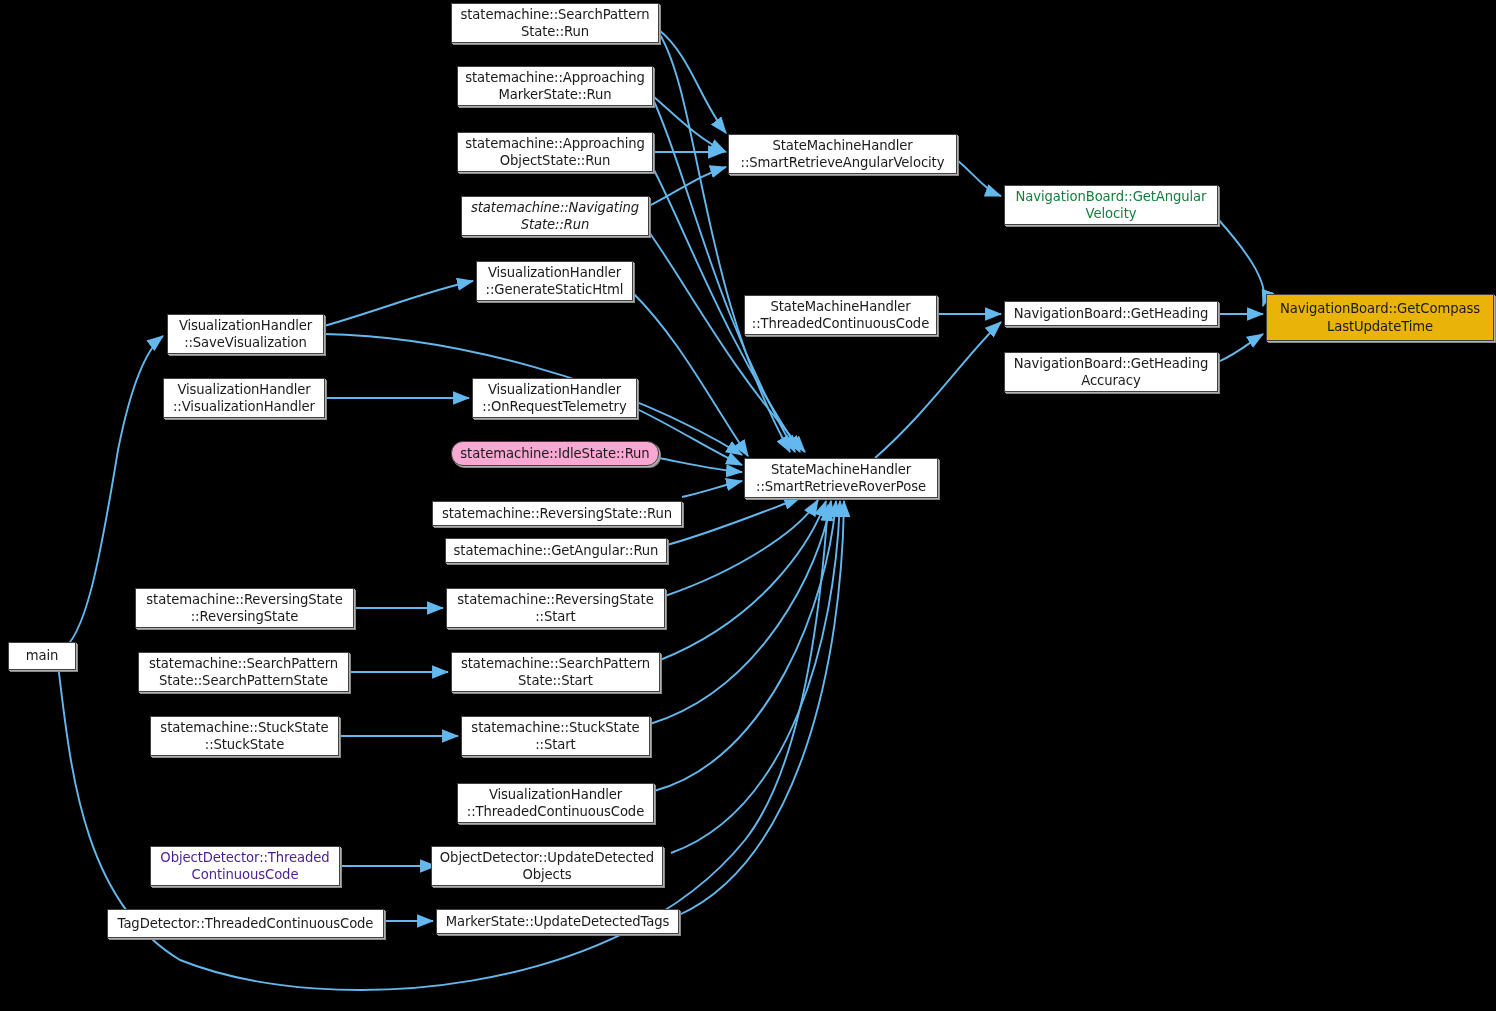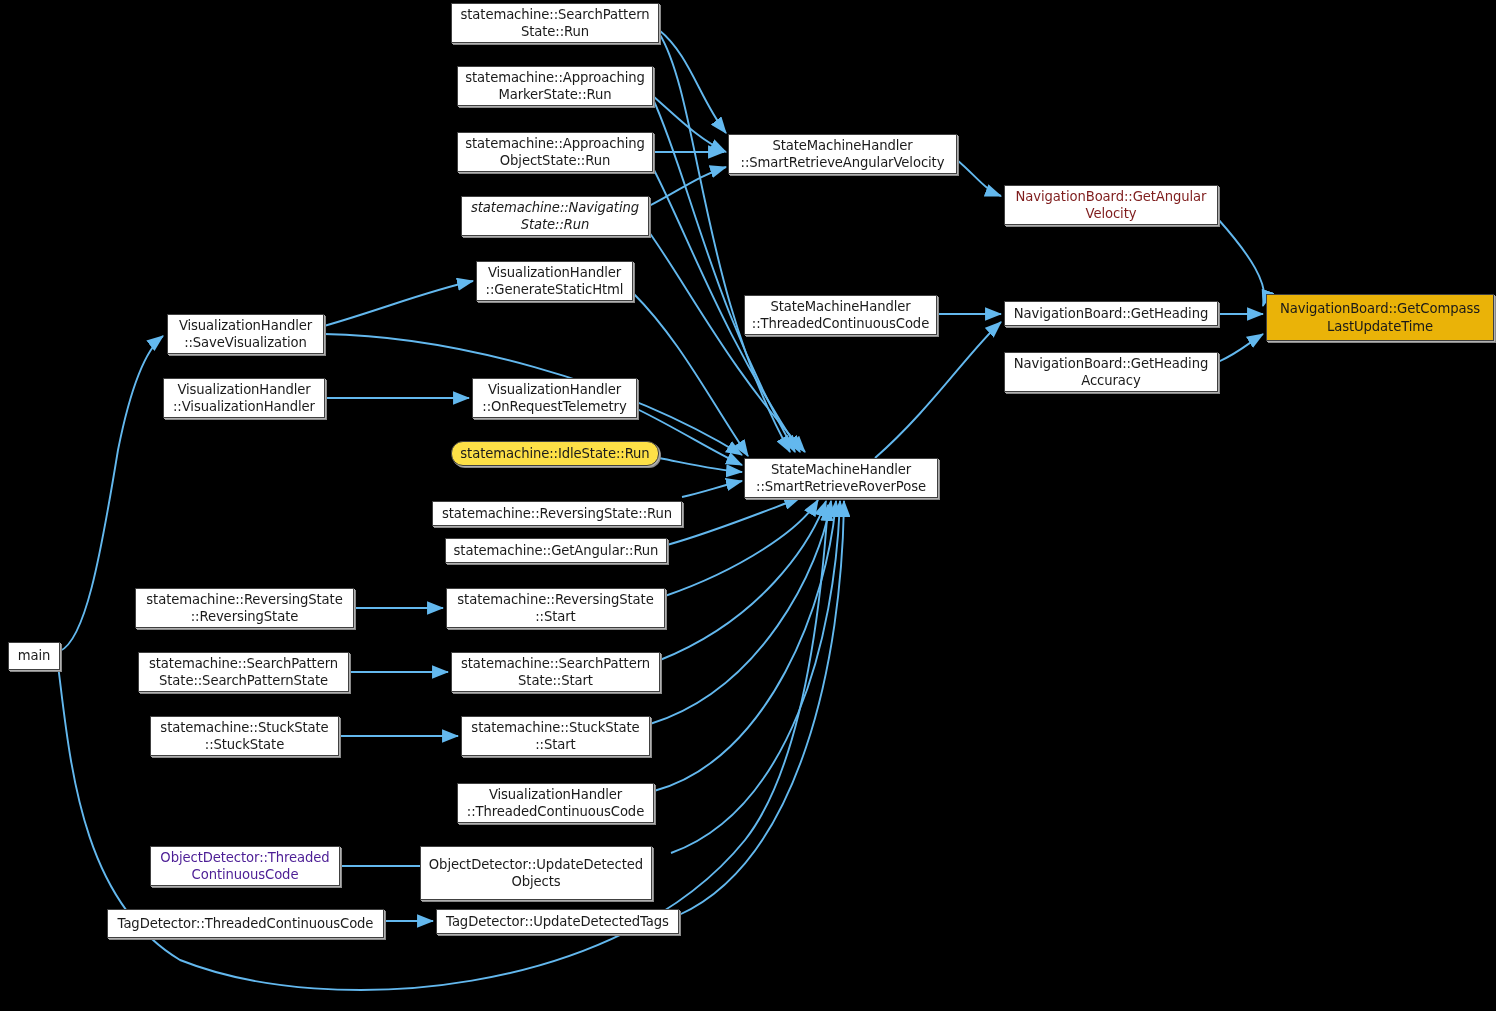--- a/index.html
+++ b/index.html
@@ -82,67 +82,67 @@
         <path d="M679,915 C800,860 842,660 844,501" fill="none" stroke="#63b8ee" stroke-width="1.9" marker-end="url(#arrow)"></path>
         <path d="M957,160 C975,175 985,190 1001,196" fill="none" stroke="#63b8ee" stroke-width="1.9" marker-end="url(#arrow)"></path>
         <path d="M937,314 L1001,314" fill="none" stroke="#63b8ee" stroke-width="1.9" marker-end="url(#arrow)"></path>
         <path d="M875,458 C930,410 970,350 1001,322" fill="none" stroke="#63b8ee" stroke-width="1.9" marker-end="url(#arrow)"></path>
         <path d="M1218,219 C1250,255 1270,285 1263,306" fill="none" stroke="#63b8ee" stroke-width="1.9" marker-end="url(#arrow)"></path>
         <path d="M1218,314 L1263,314" fill="none" stroke="#63b8ee" stroke-width="1.9" marker-end="url(#arrow)"></path>
         <path d="M1218,362 C1240,352 1250,342 1263,334" fill="none" stroke="#63b8ee" stroke-width="1.9" marker-end="url(#arrow)"></path>
       </g>
   </svg>
   <div id="nodes">
-      <div class="node" style="left: 8px; top: 642px; width: 52px; height: 28px; background: rgb(255, 255, 255); border-color: rgb(64, 64, 64); color: rgb(26, 26, 26);">main</div>
+      <div class="node" style="left: 8px; top: 642px; width: 68px; height: 28px; background: rgb(255, 255, 255); border-color: rgb(64, 64, 64); color: rgb(26, 26, 26);">main</div>
       <div class="node" style="left: 451px; top: 3px; width: 208px; height: 40px; background: rgb(255, 255, 255); border-color: rgb(64, 64, 64); color: rgb(26, 26, 26);">statemachine::SearchPattern
 State::Run</div>
       <div class="node" style="left: 457px; top: 66px; width: 196px; height: 40px; background: rgb(255, 255, 255); border-color: rgb(64, 64, 64); color: rgb(26, 26, 26);">statemachine::Approaching
 MarkerState::Run</div>
       <div class="node" style="left: 457px; top: 132px; width: 196px; height: 40px; background: rgb(255, 255, 255); border-color: rgb(64, 64, 64); color: rgb(26, 26, 26);">statemachine::Approaching
 ObjectState::Run</div>
       <div class="node" style="left: 461px; top: 196px; width: 188px; height: 40px; background: rgb(255, 255, 255); border-color: rgb(64, 64, 64); color: rgb(26, 26, 26); font-style: italic;">statemachine::Navigating
 State::Run</div>
       <div class="node" style="left: 476px; top: 261px; width: 157px; height: 40px; background: rgb(255, 255, 255); border-color: rgb(64, 64, 64); color: rgb(26, 26, 26);">VisualizationHandler
 ::GenerateStaticHtml</div>
       <div class="node" style="left: 167px; top: 314px; width: 157px; height: 40px; background: rgb(255, 255, 255); border-color: rgb(64, 64, 64); color: rgb(26, 26, 26);">VisualizationHandler
 ::SaveVisualization</div>
       <div class="node" style="left: 163px; top: 378px; width: 162px; height: 40px; background: rgb(255, 255, 255); border-color: rgb(64, 64, 64); color: rgb(26, 26, 26);">VisualizationHandler
 ::VisualizationHandler</div>
       <div class="node" style="left: 472px; top: 378px; width: 165px; height: 40px; background: rgb(255, 255, 255); border-color: rgb(64, 64, 64); color: rgb(26, 26, 26);">VisualizationHandler
 ::OnRequestTelemetry</div>
-      <div class="node" style="left: 451px; top: 441px; width: 208px; height: 25px; background: #fde047; border-color: rgb(64, 64, 64); color: rgb(26, 26, 26); border-radius: 12px;">statemachine::IdleState::Run</div>
+      <div class="node" style="left: 451px; top: 441px; width: 208px; height: 25px; background: #f9a8d4; border-color: rgb(64, 64, 64); color: rgb(26, 26, 26); border-radius: 12px;">statemachine::IdleState::Run</div>
       <div class="node" style="left: 432px; top: 501px; width: 250px; height: 25px; background: rgb(255, 255, 255); border-color: rgb(64, 64, 64); color: rgb(26, 26, 26);">statemachine::ReversingState::Run</div>
       <div class="node" style="left: 445px; top: 538px; width: 222px; height: 25px; background: rgb(255, 255, 255); border-color: rgb(64, 64, 64); color: rgb(26, 26, 26);">statemachine::GetAngular::Run</div>
       <div class="node" style="left: 135px; top: 588px; width: 219px; height: 40px; background: rgb(255, 255, 255); border-color: rgb(64, 64, 64); color: rgb(26, 26, 26);">statemachine::ReversingState
 ::ReversingState</div>
       <div class="node" style="left: 446px; top: 588px; width: 219px; height: 40px; background: rgb(255, 255, 255); border-color: rgb(64, 64, 64); color: rgb(26, 26, 26);">statemachine::ReversingState
 ::Start</div>
       <div class="node" style="left: 138px; top: 652px; width: 211px; height: 40px; background: rgb(255, 255, 255); border-color: rgb(64, 64, 64); color: rgb(26, 26, 26);">statemachine::SearchPattern
 State::SearchPatternState</div>
       <div class="node" style="left: 451px; top: 652px; width: 209px; height: 40px; background: rgb(255, 255, 255); border-color: rgb(64, 64, 64); color: rgb(26, 26, 26);">statemachine::SearchPattern
 State::Start</div>
       <div class="node" style="left: 150px; top: 716px; width: 189px; height: 40px; background: rgb(255, 255, 255); border-color: rgb(64, 64, 64); color: rgb(26, 26, 26);">statemachine::StuckState
 ::StuckState</div>
       <div class="node" style="left: 461px; top: 716px; width: 189px; height: 40px; background: rgb(255, 255, 255); border-color: rgb(64, 64, 64); color: rgb(26, 26, 26);">statemachine::StuckState
 ::Start</div>
       <div class="node" style="left: 457px; top: 783px; width: 197px; height: 40px; background: rgb(255, 255, 255); border-color: rgb(64, 64, 64); color: rgb(26, 26, 26);">VisualizationHandler
 ::ThreadedContinuousCode</div>
       <div class="node" style="left: 150px; top: 846px; width: 190px; height: 40px; background: rgb(255, 255, 255); border-color: rgb(64, 64, 64); color: #4c1d95;">ObjectDetector::Threaded
 ContinuousCode</div>
-      <div class="node" style="left: 420px; top: 846px; width: 232px; height: 54px; background: rgb(255, 255, 255); border-color: rgb(64, 64, 64); color: rgb(26, 26, 26);">ObjectDetector::UpdateDetected
+      <div class="node" style="left: 431px; top: 846px; width: 232px; height: 40px; background: rgb(255, 255, 255); border-color: rgb(64, 64, 64); color: rgb(26, 26, 26);">ObjectDetector::UpdateDetected
 Objects</div>
       <div class="node" style="left: 107px; top: 909px; width: 277px; height: 29px; background: rgb(255, 255, 255); border-color: rgb(64, 64, 64); color: rgb(26, 26, 26);">TagDetector::ThreadedContinuousCode</div>
-      <div class="node" style="left: 436px; top: 909px; width: 243px; height: 25px; background: rgb(255, 255, 255); border-color: rgb(64, 64, 64); color: rgb(26, 26, 26);">TagDetector::UpdateDetectedTags</div>
+      <div class="node" style="left: 436px; top: 909px; width: 243px; height: 25px; background: rgb(255, 255, 255); border-color: rgb(64, 64, 64); color: rgb(26, 26, 26);">MarkerState::UpdateDetectedTags</div>
       <div class="node" style="left: 728px; top: 134px; width: 229px; height: 40px; background: rgb(255, 255, 255); border-color: rgb(64, 64, 64); color: rgb(26, 26, 26);">StateMachineHandler
 ::SmartRetrieveAngularVelocity</div>
       <div class="node" style="left: 744px; top: 458px; width: 194px; height: 40px; background: rgb(255, 255, 255); border-color: rgb(64, 64, 64); color: rgb(26, 26, 26);">StateMachineHandler
 ::SmartRetrieveRoverPose</div>
       <div class="node" style="left: 744px; top: 295px; width: 193px; height: 40px; background: rgb(255, 255, 255); border-color: rgb(64, 64, 64); color: rgb(26, 26, 26);">StateMachineHandler
 ::ThreadedContinuousCode</div>
-      <div class="node" style="left: 1004px; top: 185px; width: 214px; height: 40px; background: rgb(255, 255, 255); border-color: rgb(64, 64, 64); color: #7f1d1d;">NavigationBoard::GetAngular
+      <div class="node" style="left: 1004px; top: 185px; width: 214px; height: 40px; background: rgb(255, 255, 255); border-color: rgb(64, 64, 64); color: #15803d;">NavigationBoard::GetAngular
 Velocity</div>
       <div class="node" style="left: 1004px; top: 301px; width: 214px; height: 25px; background: rgb(255, 255, 255); border-color: rgb(64, 64, 64); color: rgb(26, 26, 26);">NavigationBoard::GetHeading</div>
       <div class="node" style="left: 1004px; top: 352px; width: 214px; height: 40px; background: rgb(255, 255, 255); border-color: rgb(64, 64, 64); color: rgb(26, 26, 26);">NavigationBoard::GetHeading
 Accuracy</div>
       <div class="node highlight" style="left: 1266px; top: 294px; width: 228px; height: 47px; background: #eab308; border-color: rgb(64, 64, 64); color: rgb(26, 26, 26);">NavigationBoard::GetCompass
 LastUpdateTime</div>
     </div>
 </div>
 
 </body></html>

